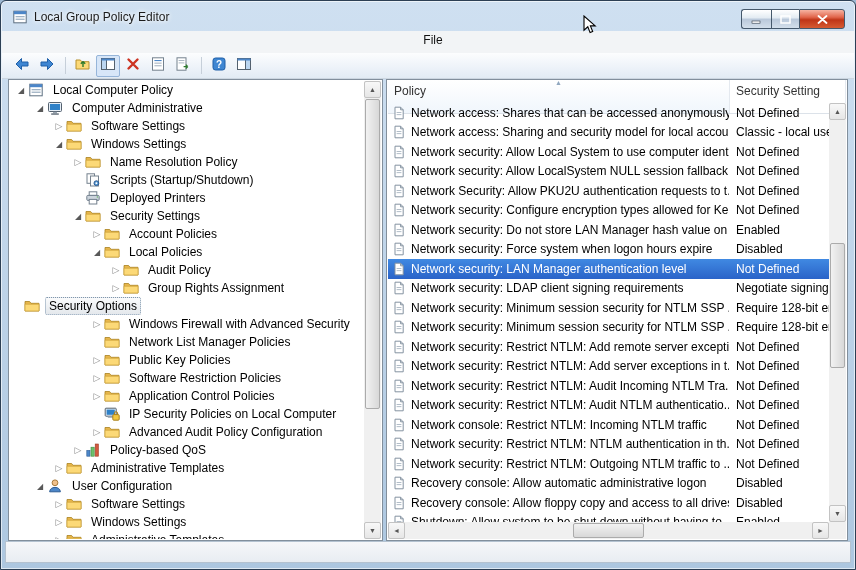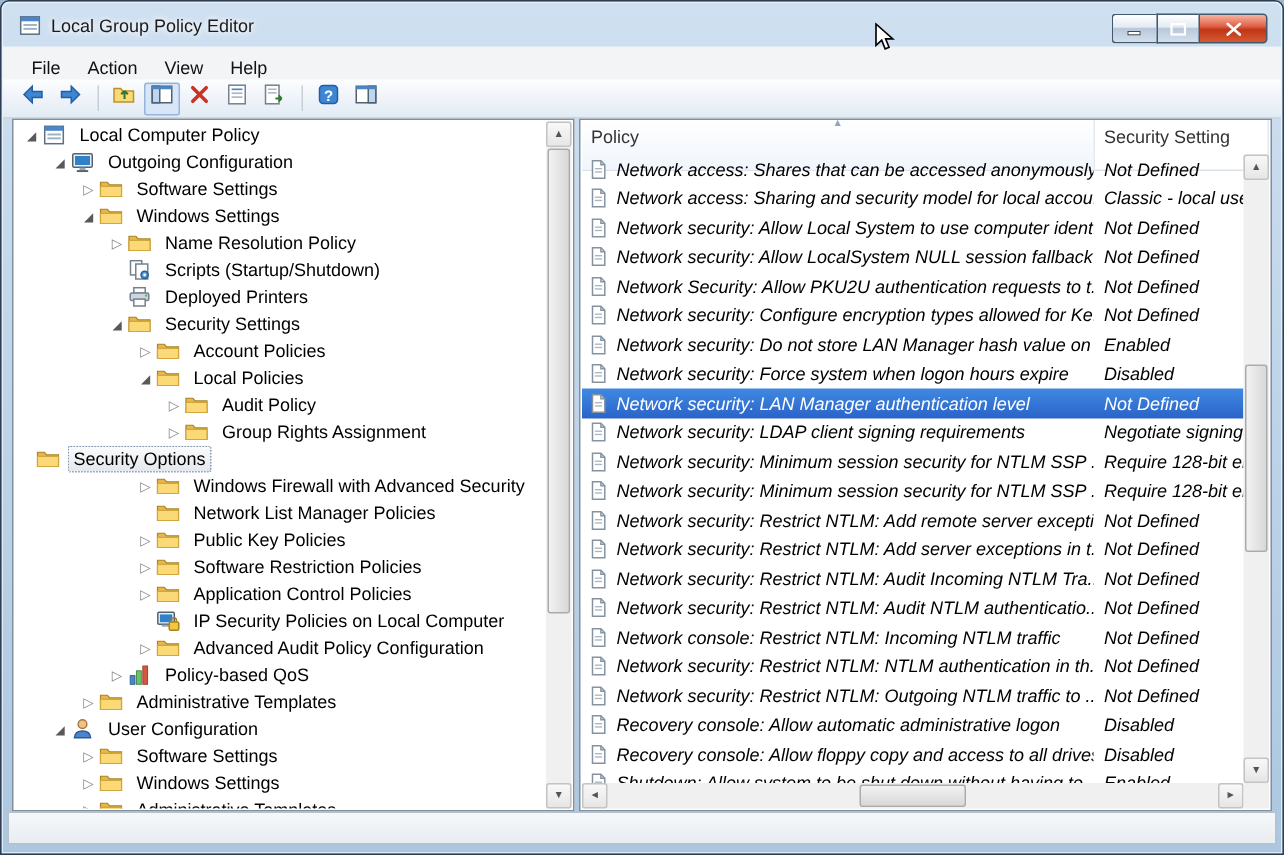--- a/index.html
+++ b/index.html
@@ -10,21 +10,21 @@
   .titlebar{position:absolute;top:0;left:0;right:0;height:30px;}
   .title-icon{position:absolute;left:11px;top:8px;width:16px;height:16px;}
   .title-text{position:absolute;left:33px;top:9px;font-size:12px;color:#1b1b1b;text-shadow:0 0 4px #fff,0 0 6px #fff;white-space:nowrap;}
   .win-buttons{position:absolute;top:8px;right:10px;display:flex;}
   .win-btn{height:20px;border:1px solid #45586b;border-right-width:0;background:linear-gradient(#ffffff,#e2eaf2 45%,#b9c8da 50%,#d3dfeb);display:flex;align-items:center;justify-content:center;}
   .win-btn.min{width:30px;border-radius:3px 0 0 3px;}
   .win-btn.max{width:28px;}
   .win-btn.close{width:46px;border-right-width:1px;border-radius:0 3px 3px 0;background:linear-gradient(#f6b3a2,#e1654b 40%,#bf3517 55%,#d65a31);}
 
   
-  .menubar{position:absolute;top:30px;left:1px;right:1px;height:29px;background:#f2f4f6;border-bottom:1px solid #e2e6eb;display:flex;align-items:center;padding-left:10px;}
+  .menubar{position:absolute;top:30px;left:1px;right:1px;height:29px;background:#f2f4f6;border-bottom:1px solid #e2e6eb;display:flex;align-items:center;padding-left:10px;flex-direction:column;}
   .menu-item{padding:2px 9px;font-size:12px;color:#111;}
 
   
   .toolbar{position:absolute;top:52px;left:1px;right:1px;height:26px;background:linear-gradient(#fcfdfe,#eef3f9 55%,#e2ebf4);border-bottom:1px solid #ccd6e0;display:flex;align-items:center;padding-left:8px;}
   .tool-btn{width:24px;height:22px;display:flex;align-items:center;justify-content:center;border:1px solid transparent;border-radius:2px;margin-right:1px;}
   .tool-btn.pressed{background:#d7e6f8;border-color:#96b5d9;}
   .tool-sep{width:1px;height:17px;background:#c6cfd9;margin:0 5px;}
 
   
   .main{position:absolute;top:78px;left:4px;right:4px;height:462px;}
@@ -43,21 +43,21 @@
   .tree-label{padding:1px 3px;border:1px solid transparent;border-radius:2px;}
   .tree-row.selected .tree-label{background:linear-gradient(#fafbfc,#e4e8ec);border:1px dotted #7f96ad;}
 
   
   .list-header{position:absolute;top:0;left:1px;right:1px;height:34px;display:flex;background:#fff;border-bottom:1px solid #dce2e9;}
   .col{position:relative;font-size:12px;color:#333;padding:4px 6px 0 6px;border-right:1px solid #e4e9ef;white-space:nowrap;overflow:hidden;}
   .col-policy{width:342px;background:linear-gradient(#ffffff,#f0f6fc);}
   .col-setting{flex:1;}
   .sort-arrow{position:absolute;top:-1px;left:50%;transform:translateX(-50%);font-size:7px;color:#90a7bf;}
   .list-body{position:absolute;top:23px;left:1px;right:18px;bottom:18px;overflow:hidden;}
-  .list-row{height:19.5px;display:flex;align-items:center;font-size:12px;color:#000;font-style:italic;}
+  .list-row{height:19.5px;display:flex;align-items:center;font-size:12px;color:#000;}
   .list-row.selected{background:linear-gradient(#4089e2,#2a63c8);color:#fff;align-items:center;}
   .cell-policy{width:341px;flex:none;display:flex;align-items:center;gap:5px;padding-left:4px;white-space:nowrap;overflow:hidden;}
   .cell-setting{flex:1;padding-left:7px;white-space:nowrap;overflow:hidden;}
   .row-icon{width:14px;height:14px;flex:none;}
   .row-icon svg{display:block;}
 
   
   .vscroll{position:absolute;width:17px;right:1px;background:#f0f0f0;}
   .tree-pane .vscroll{top:1px;bottom:1px;}
   .list-pane .vscroll{top:23px;bottom:18px;}
@@ -194,21 +194,21 @@
           <div class="tree-row" style="padding-left: 23px;">
             <span class="expander expanded">◢</span>
             <span class="tree-icon">
               <svg width="16" height="16" viewBox="0 0 16 16">
                 <rect x="1.5" y="2.5" width="13" height="9" rx="1" fill="#e6eef6" stroke="#54616e"></rect>
                 <rect x="3" y="4" width="10" height="6" fill="#2f81c8"></rect>
                 <rect x="6" y="11.8" width="4" height="1.6" fill="#9aa6b2"></rect>
                 <rect x="4.2" y="13.4" width="7.6" height="1.3" fill="#54616e"></rect>
               </svg>
             </span>
-            <span class="tree-label">Outgoing Configuration</span>
+            <span class="tree-label">Computer Administrative</span>
           </div>
           <div class="tree-row" style="padding-left: 42px;">
             <span class="expander collapsed">▷</span>
             <span class="tree-icon">
               <svg width="16" height="16" viewBox="0 0 16 16">
                 <path d="M1 3.5h4.6l1.4 1.8H15V13H1z" fill="#e8b64c" stroke="#a8821f" stroke-width="0.8"></path>
                 <path d="M1 6.2h14V13H1z" fill="#fcd977" stroke="#d0a63d" stroke-width="0.8"></path>
               </svg>
             </span>
             <span class="tree-label">Software Settings</span>

